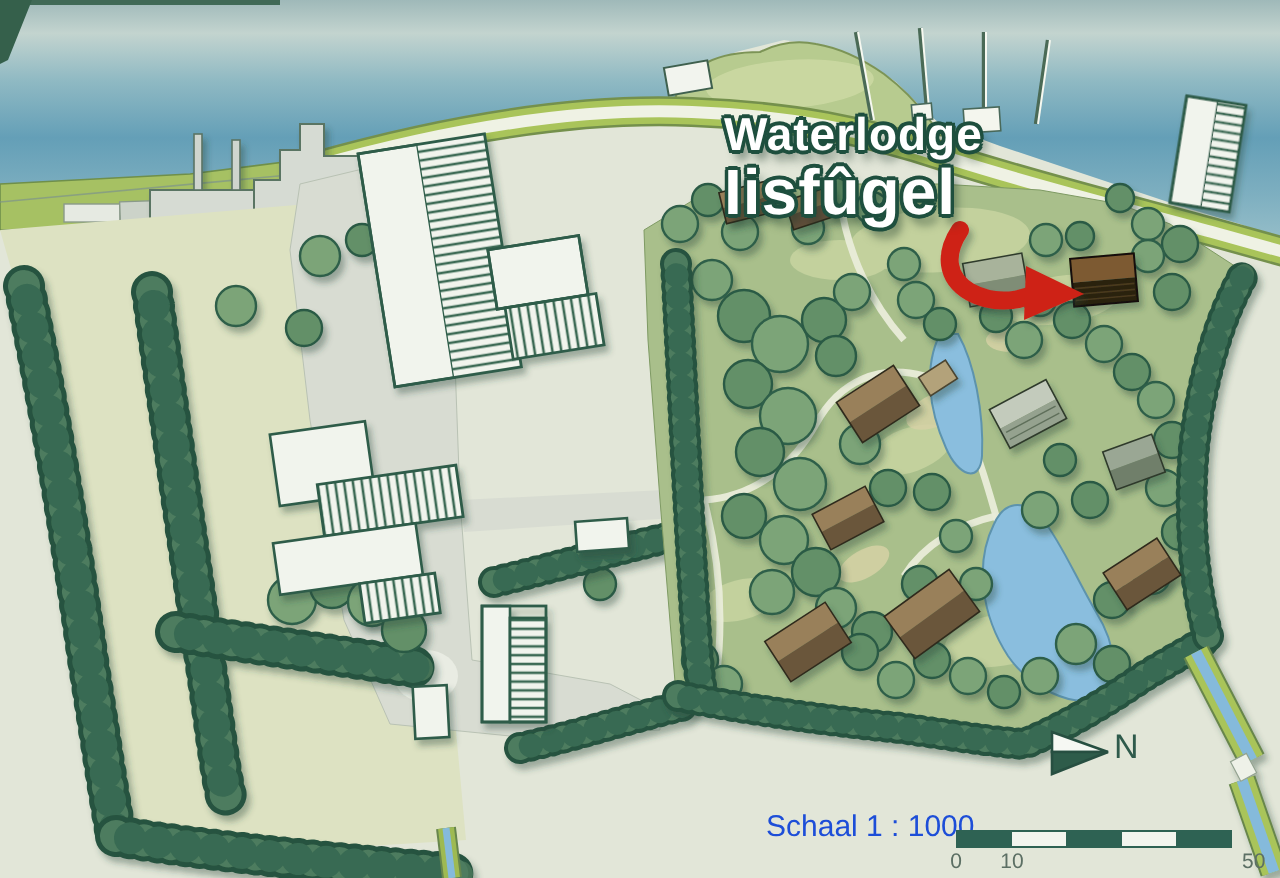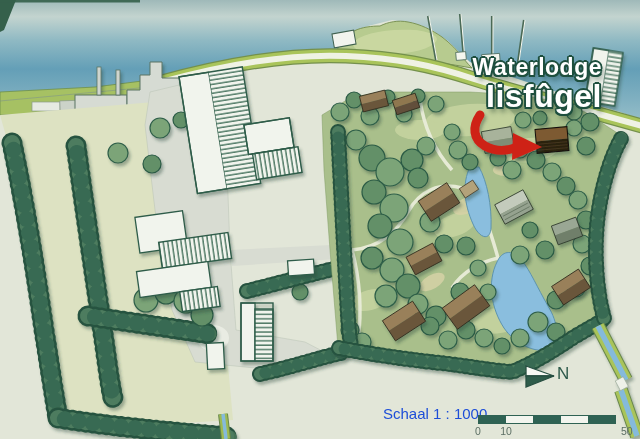--- a/index.html
+++ b/index.html
@@ -19,21 +19,21 @@
   .hCs {stroke:#447257;stroke-width:10;fill:none;stroke-linecap:round;}
   .hFs {stroke:#4d7c5f;stroke-width:12;fill:none;stroke-linecap:round;stroke-dasharray:.1 11;}
   .hFs2{stroke:#386a52;stroke-width:12;fill:none;stroke-linecap:round;stroke-dasharray:.1 11;stroke-dashoffset:5.5;}
   .tree {fill:#7ba478;stroke:#2f5f49;stroke-width:1.2;}
   .tree2{fill:#639067;stroke:#2a5a45;stroke-width:1.2;}
   .bw{fill:#f1f4ed;stroke:#2e5c49;stroke-width:1.3;}
   .bo{fill:none;stroke:#2e5c49;stroke-width:1.4;}
   .path-l{stroke:#e9ecd9;stroke-width:3.5;fill:none;opacity:.95;}
   
   #map-title{
-    position:absolute;left:362px;top:56px;width:240px;text-align:right;
+    position:absolute;left:362px;top:56px;width:240px;text-align:left;
     color:#ffffff;font-weight:bold;line-height:1.04;pointer-events:none;
     text-shadow:-1.5px -1.5px 0 #1e4f3e,1.5px -1.5px 0 #1e4f3e,-1.5px 1.5px 0 #1e4f3e,
       1.5px 1.5px 0 #1e4f3e,0 -1.8px 0 #1e4f3e,0 1.8px 0 #1e4f3e,-1.8px 0 0 #1e4f3e,
       1.8px 0 0 #1e4f3e,3px 5px 5px rgba(25,55,40,.55);
   }
   #map-title .t1{font-size:23px;letter-spacing:.5px;}
   #map-title .t2{font-size:32px;letter-spacing:.5px;}
   #north{position:absolute;left:523px;top:362px;width:70px;height:28px;}
   #north .nlabel{position:absolute;left:34px;top:2px;font-size:17px;color:#2e5a4b;}
   #scale-label{position:absolute;left:383px;top:405px;font-size:15px;color:#1d4ed8;}

